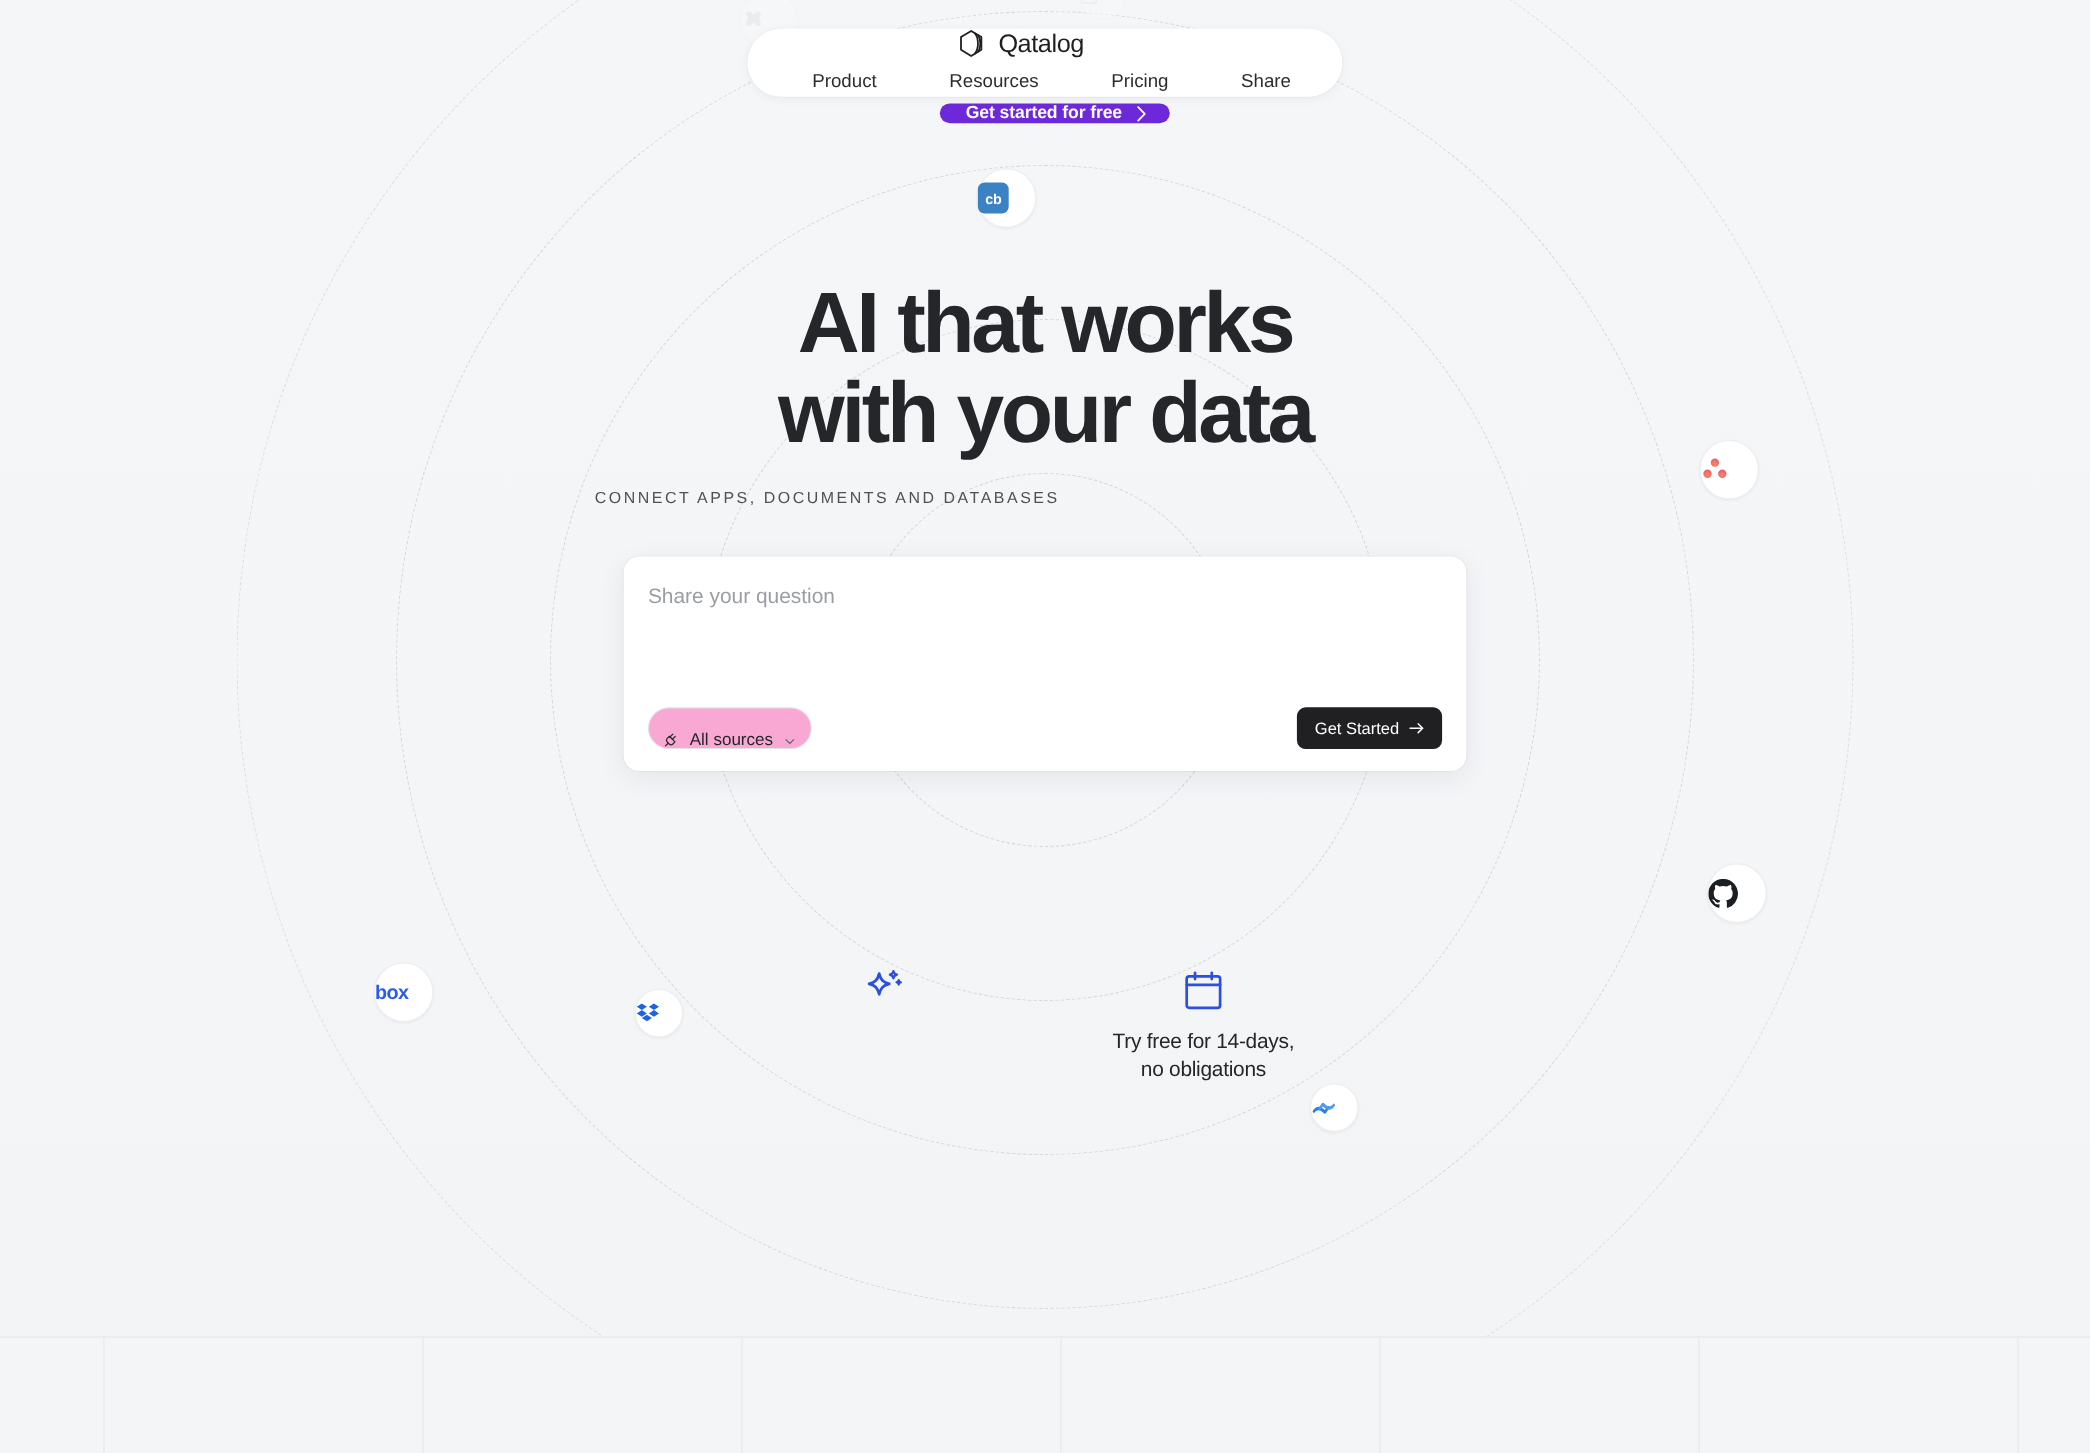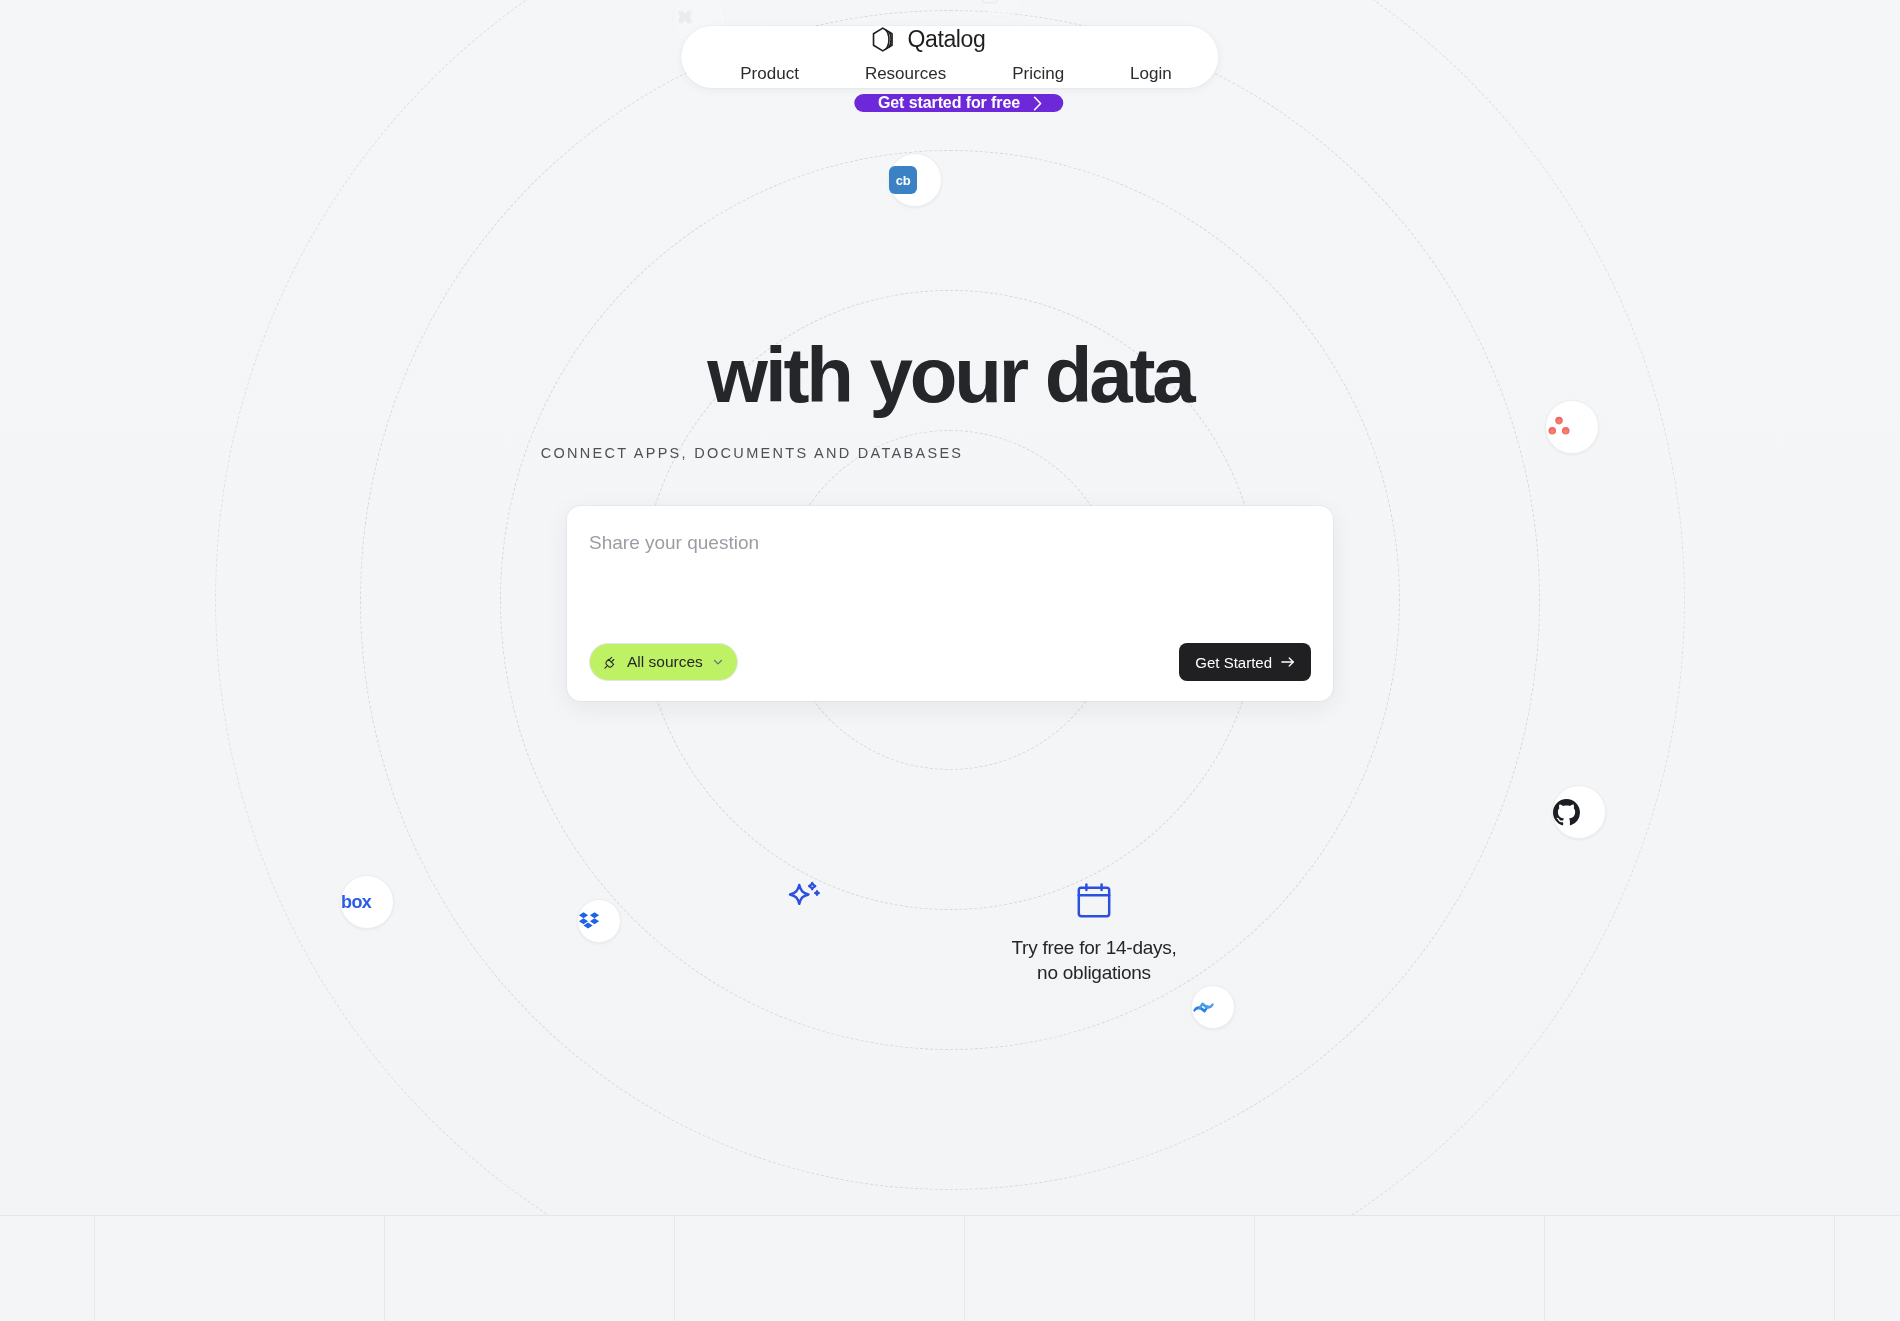--- a/index.html
+++ b/index.html
@@ -223,27 +223,27 @@
     padding: 0;
   }
   .ask-input::placeholder { color: #9a9da3; }
   .ask-footer {
     display: flex;
     align-items: center;
     justify-content: space-between;
   }
   .sources-pill {
     display: flex;
-    align-items: center;
+    align-items: flex-end;
     gap: 9px;
     height: 38px;
     padding: 0 13px;
     border: 1px solid #e2e4e8;
     border-radius: 20px;
-    background: #bef264;
+    background: #f9a8d4;
     font-size: 15.5px;
     color: #25262a;
     font-family: inherit;
     cursor: pointer;
     line-height: 1;
   }
   .get-started-btn {
     display: flex;
     align-items: center;
     gap: 9px;
@@ -403,36 +403,36 @@
             <path d="M20.6 6.3c1.3 2 2 4.7 2 7.7s-.7 5.7-2 7.7" stroke-linecap="round"></path>
           </svg>
         </span>
         <span class="brand-name">Qatalog</span>
       </div>
 
       <div class="navlinks">
         <a class="navlink">Product</a>
         <a class="navlink">Resources</a>
         <a class="navlink">Pricing</a>
-        <a class="navlink login">Login</a>
+        <a class="navlink login">Share</a>
       </div>
 
       <button class="nav-cta">
         <span>Get started for free</span>
         <span>
           <svg width="9" height="15" viewBox="0 0 9 15" fill="none" stroke="#ffffff" stroke-width="1.6" stroke-linecap="round" stroke-linejoin="round">
             <path d="M1.3 1.3 7.3 7.5l-6 6.2"></path>
           </svg>
         </span>
       </button>
     </nav>
 
     <div class="hero-inner">
       <h1 class="headline">
-        <br>
+        <span>AI that works</span><br>
         <span>with your data</span>
       </h1>
       <div class="subhead">CONNECT APPS, DOCUMENTS AND DATABASES</div>
     </div>
 
     <div class="ask-card">
       <input class="ask-input" type="text" placeholder="Share your question" style="">
 
       <div class="ask-footer">
         <button class="sources-pill">

